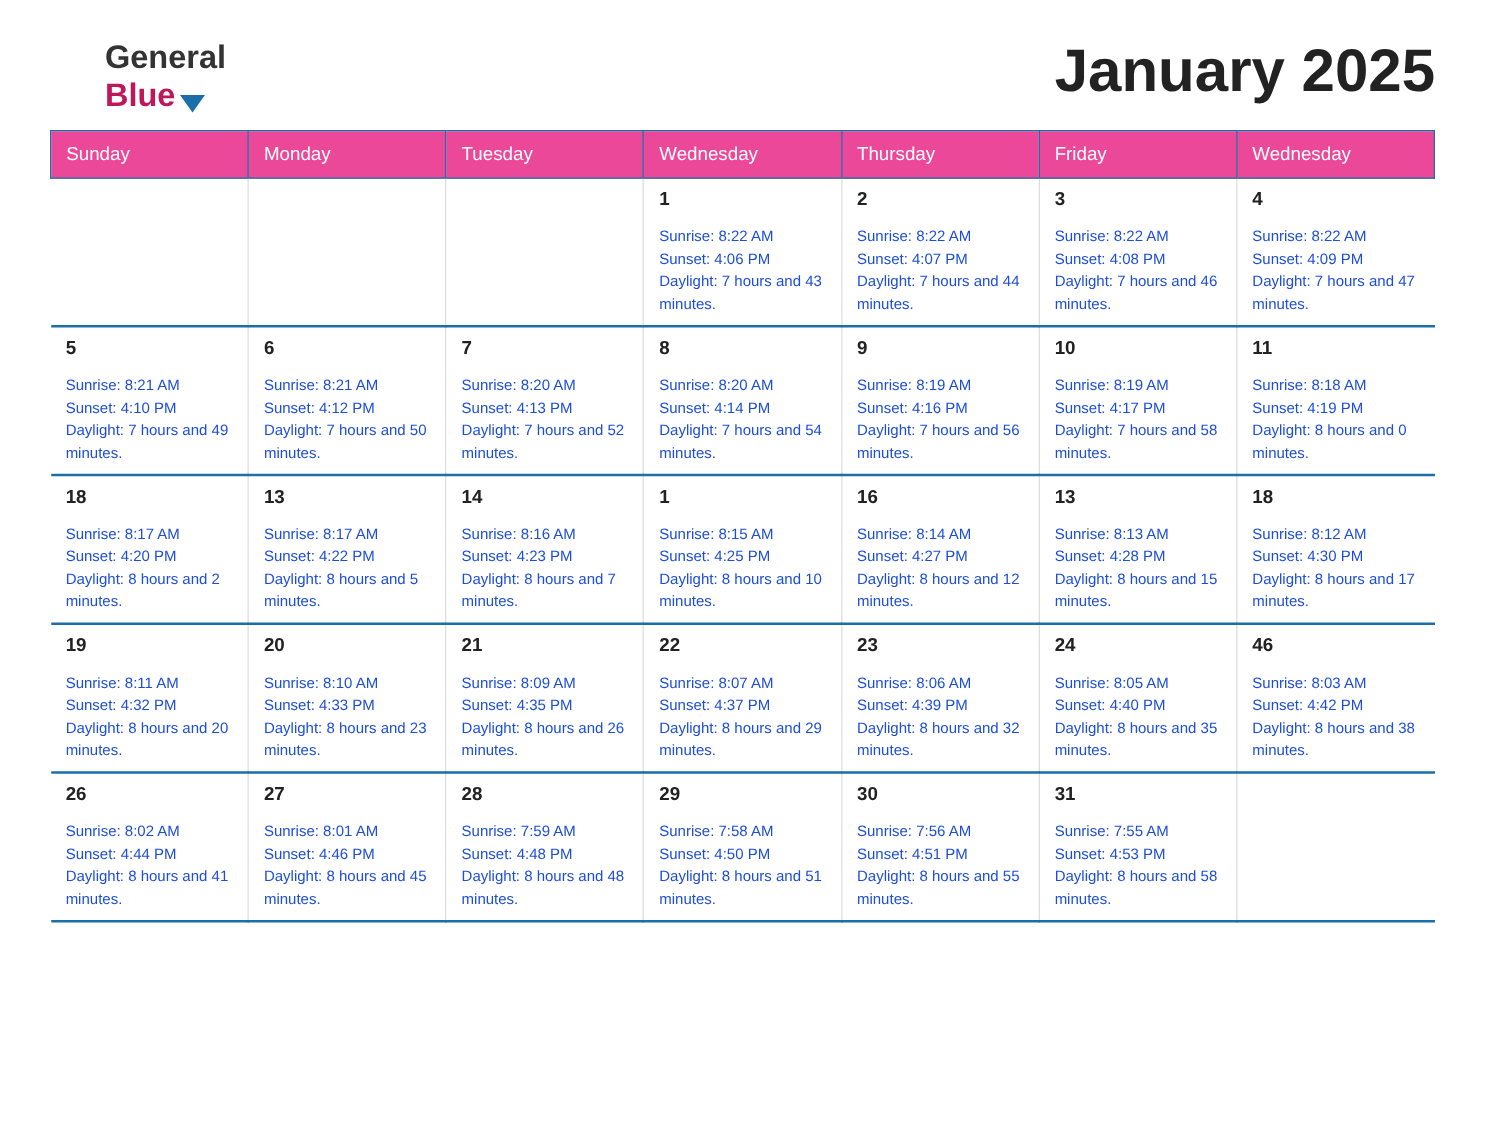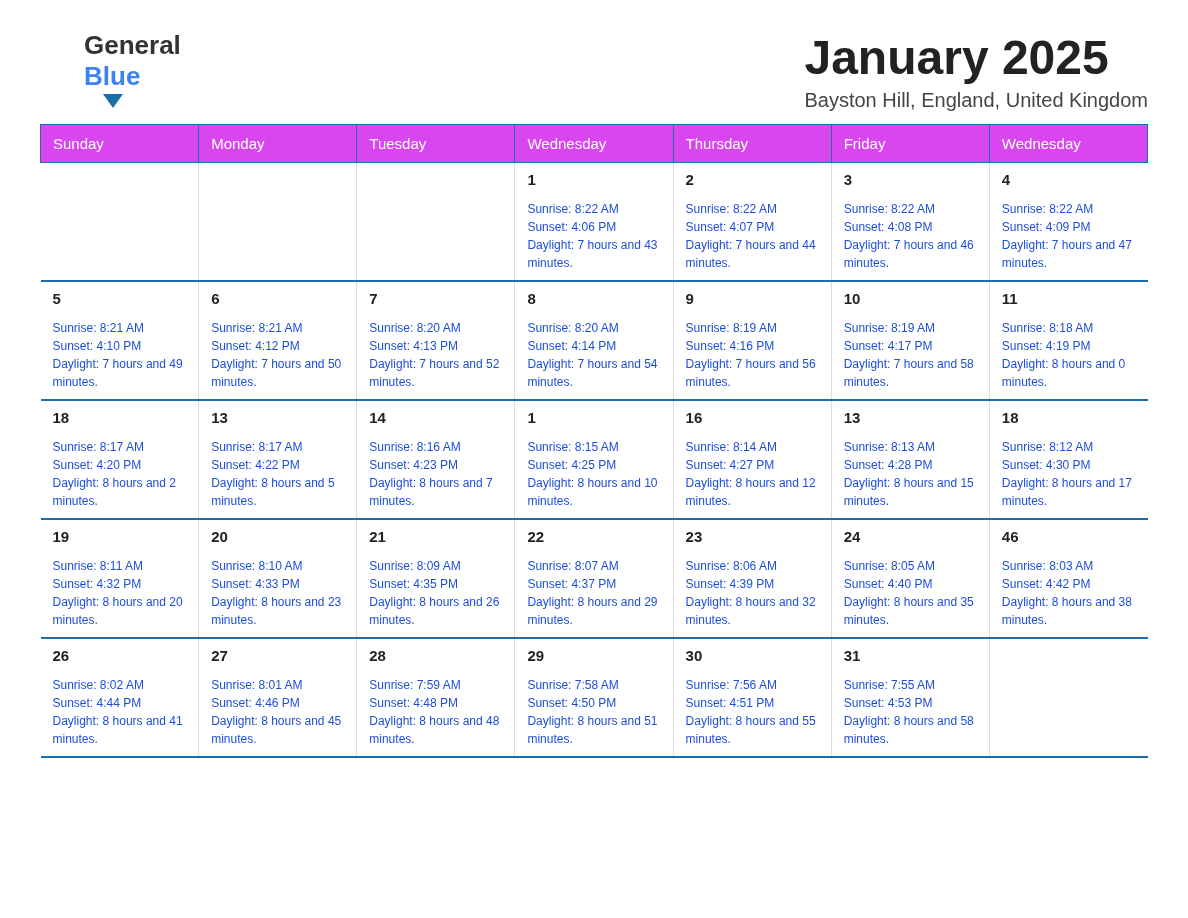--- a/index.html
+++ b/index.html
@@ -23,25 +23,24 @@
       align-items: flex-start;
     }
     .logo-general {
       font-size: 26px;
       font-weight: bold;
       color: #333;
     }
     .logo-blue {
       font-size: 26px;
       font-weight: bold;
-      color: #3b82f6;
+      color: #be185d;
       display: flex;
-      align-items: center;
+      align-items: flex-end;
       gap: 2px;
-      flex-direction: column;
     }
     .logo-arrow {
       width: 0;
       height: 0;
       border-left: 10px solid transparent;
       border-right: 10px solid transparent;
       border-top: 14px solid #1a6fa8;
       display: inline-block;
       margin-left: 2px;
       margin-bottom: 2px;
@@ -58,21 +57,21 @@
       font-size: 20px;
       color: #444;
       margin-top: 4px;
     }
     table {
       width: 100%;
       border-collapse: collapse;
       margin-top: 12px;
     }
     thead tr {
-      background-color: #d946ef;
+      background-color: #ec4899;
     }
     thead th {
       color: #fff;
       padding: 10px 12px;
       font-size: 15px;
       font-weight: normal;
       text-align: left;
       border: 1px solid #1a6fa8;
     }
     tbody tr {
@@ -113,21 +112,20 @@
 <div class="header">
   <div class="logo">
     <div class="logo-general">General</div>
     <div class="logo-blue">
       <span>Blue</span>
       <span class="logo-arrow"></span>
     </div>
   </div>
   <div class="title-block">
     <div class="calendar-title">January 2025</div>
-    <div class="calendar-subtitle">Bayston Hill, England, United Kingdom</div>
   </div>
 </div>
 
 <table>
   <thead>
     <tr>
     <th>Sunday</th>
         <th>Monday</th>
         <th>Tuesday</th>
         <th>Wednesday</th>

